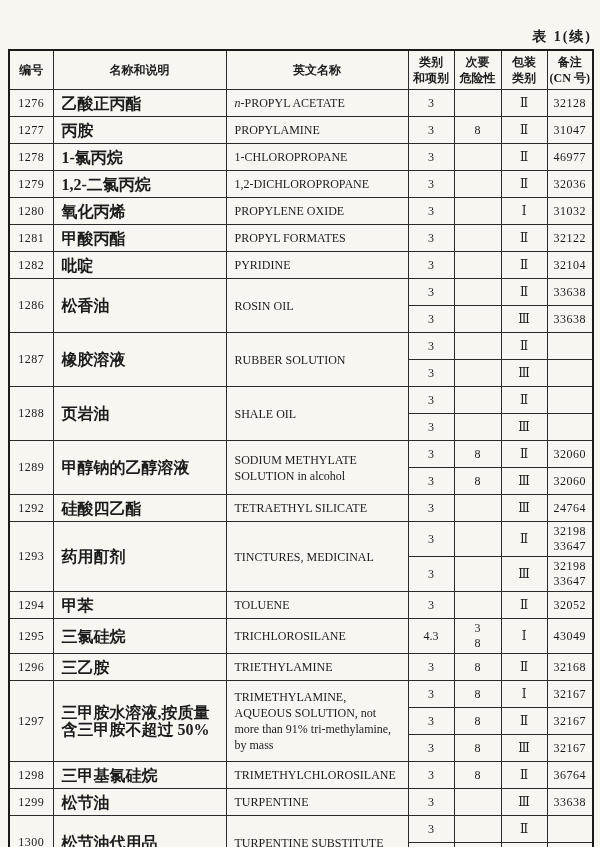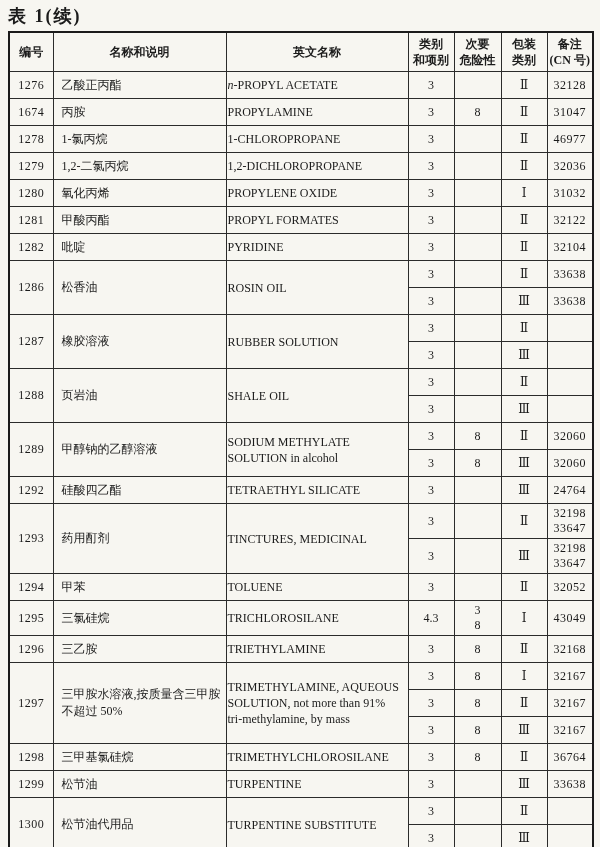--- a/index.html
+++ b/index.html
@@ -4,22 +4,22 @@
 <style>
   html, body { margin: 0; padding: 0; background: #e9e7e2; }
   .page {
     width: 600px; height: 847px; box-sizing: border-box;
     margin: 0 auto; padding: 3px 8px 0 8px;
     background: #f7f6f1; color: #1b1b1b;
     font-family: "Liberation Serif", serif;
     overflow: hidden;
   }
   .title {
-    text-align: left; font-weight: bold; font-size: 18px;
-    letter-spacing: 2px; padding: 1px 0 3px 0;
+    text-align: right; font-weight: bold; font-size: 14px;
+    letter-spacing: 2px; padding: 1px 0 3px 0; margin-top: 24px;
   }
   table.goods {
     border-collapse: collapse; table-layout: fixed;
     width: 584px; border: 2px solid #1b1b1b;
   }
   th, td {
     border: 1px solid #2b2b2b;
     white-space: pre-line;
     vertical-align: middle;
     overflow: hidden;
@@ -28,24 +28,24 @@
     font-size: 12px; font-weight: bold; text-align: center;
     height: 36px; line-height: 16px; padding: 1px 1px;
   }
   td {
     font-size: 12px; height: 22px; line-height: 15px;
     padding: 2px 2px; text-align: center;
   }
   td.c-no { font-size: 12px; letter-spacing: 0.5px; }
   td.c-name {
     text-align: left; padding-left: 8px; padding-right: 4px;
-    font-weight: normal; font-size: 12px; line-height: 17px;
+    font-weight: bold; font-size: 16px; line-height: 17px;
   }
   td.c-en {
-    text-align: left; padding-left: 1px; padding-right: 5px;
+    text-align: left; padding-left: 8px; padding-right: 5px;
     line-height: 16px;
   }
   td.c-pack { font-family: "DejaVu Serif", "DejaVu Sans", serif; font-size: 12px; }
   td.c-cn { letter-spacing: 0.5px; }
 </style>
 </head>
 <body>
 
 <div class="page">
   <div class="title">表 1(续)</div>
@@ -78,21 +78,21 @@
         <tr>
           <td class="c-no">1276</td>
           <td class="c-name">乙酸正丙酯</td>
           <td class="c-en"><i>n</i>-PROPYL ACETATE</td>
           <td class="c-cls">3</td>
           <td class="c-sub"></td>
           <td class="c-pack">Ⅱ</td>
           <td class="c-cn">32128</td>
         </tr>
         <tr>
-          <td class="c-no">1674</td>
+          <td class="c-no">1277</td>
           <td class="c-name">丙胺</td>
           <td class="c-en">PROPYLAMINE</td>
           <td class="c-cls">3</td>
           <td class="c-sub">8</td>
           <td class="c-pack">Ⅱ</td>
           <td class="c-cn">31047</td>
         </tr>
         <tr>
           <td class="c-no">1278</td>
           <td class="c-name">1-氯丙烷</td>

